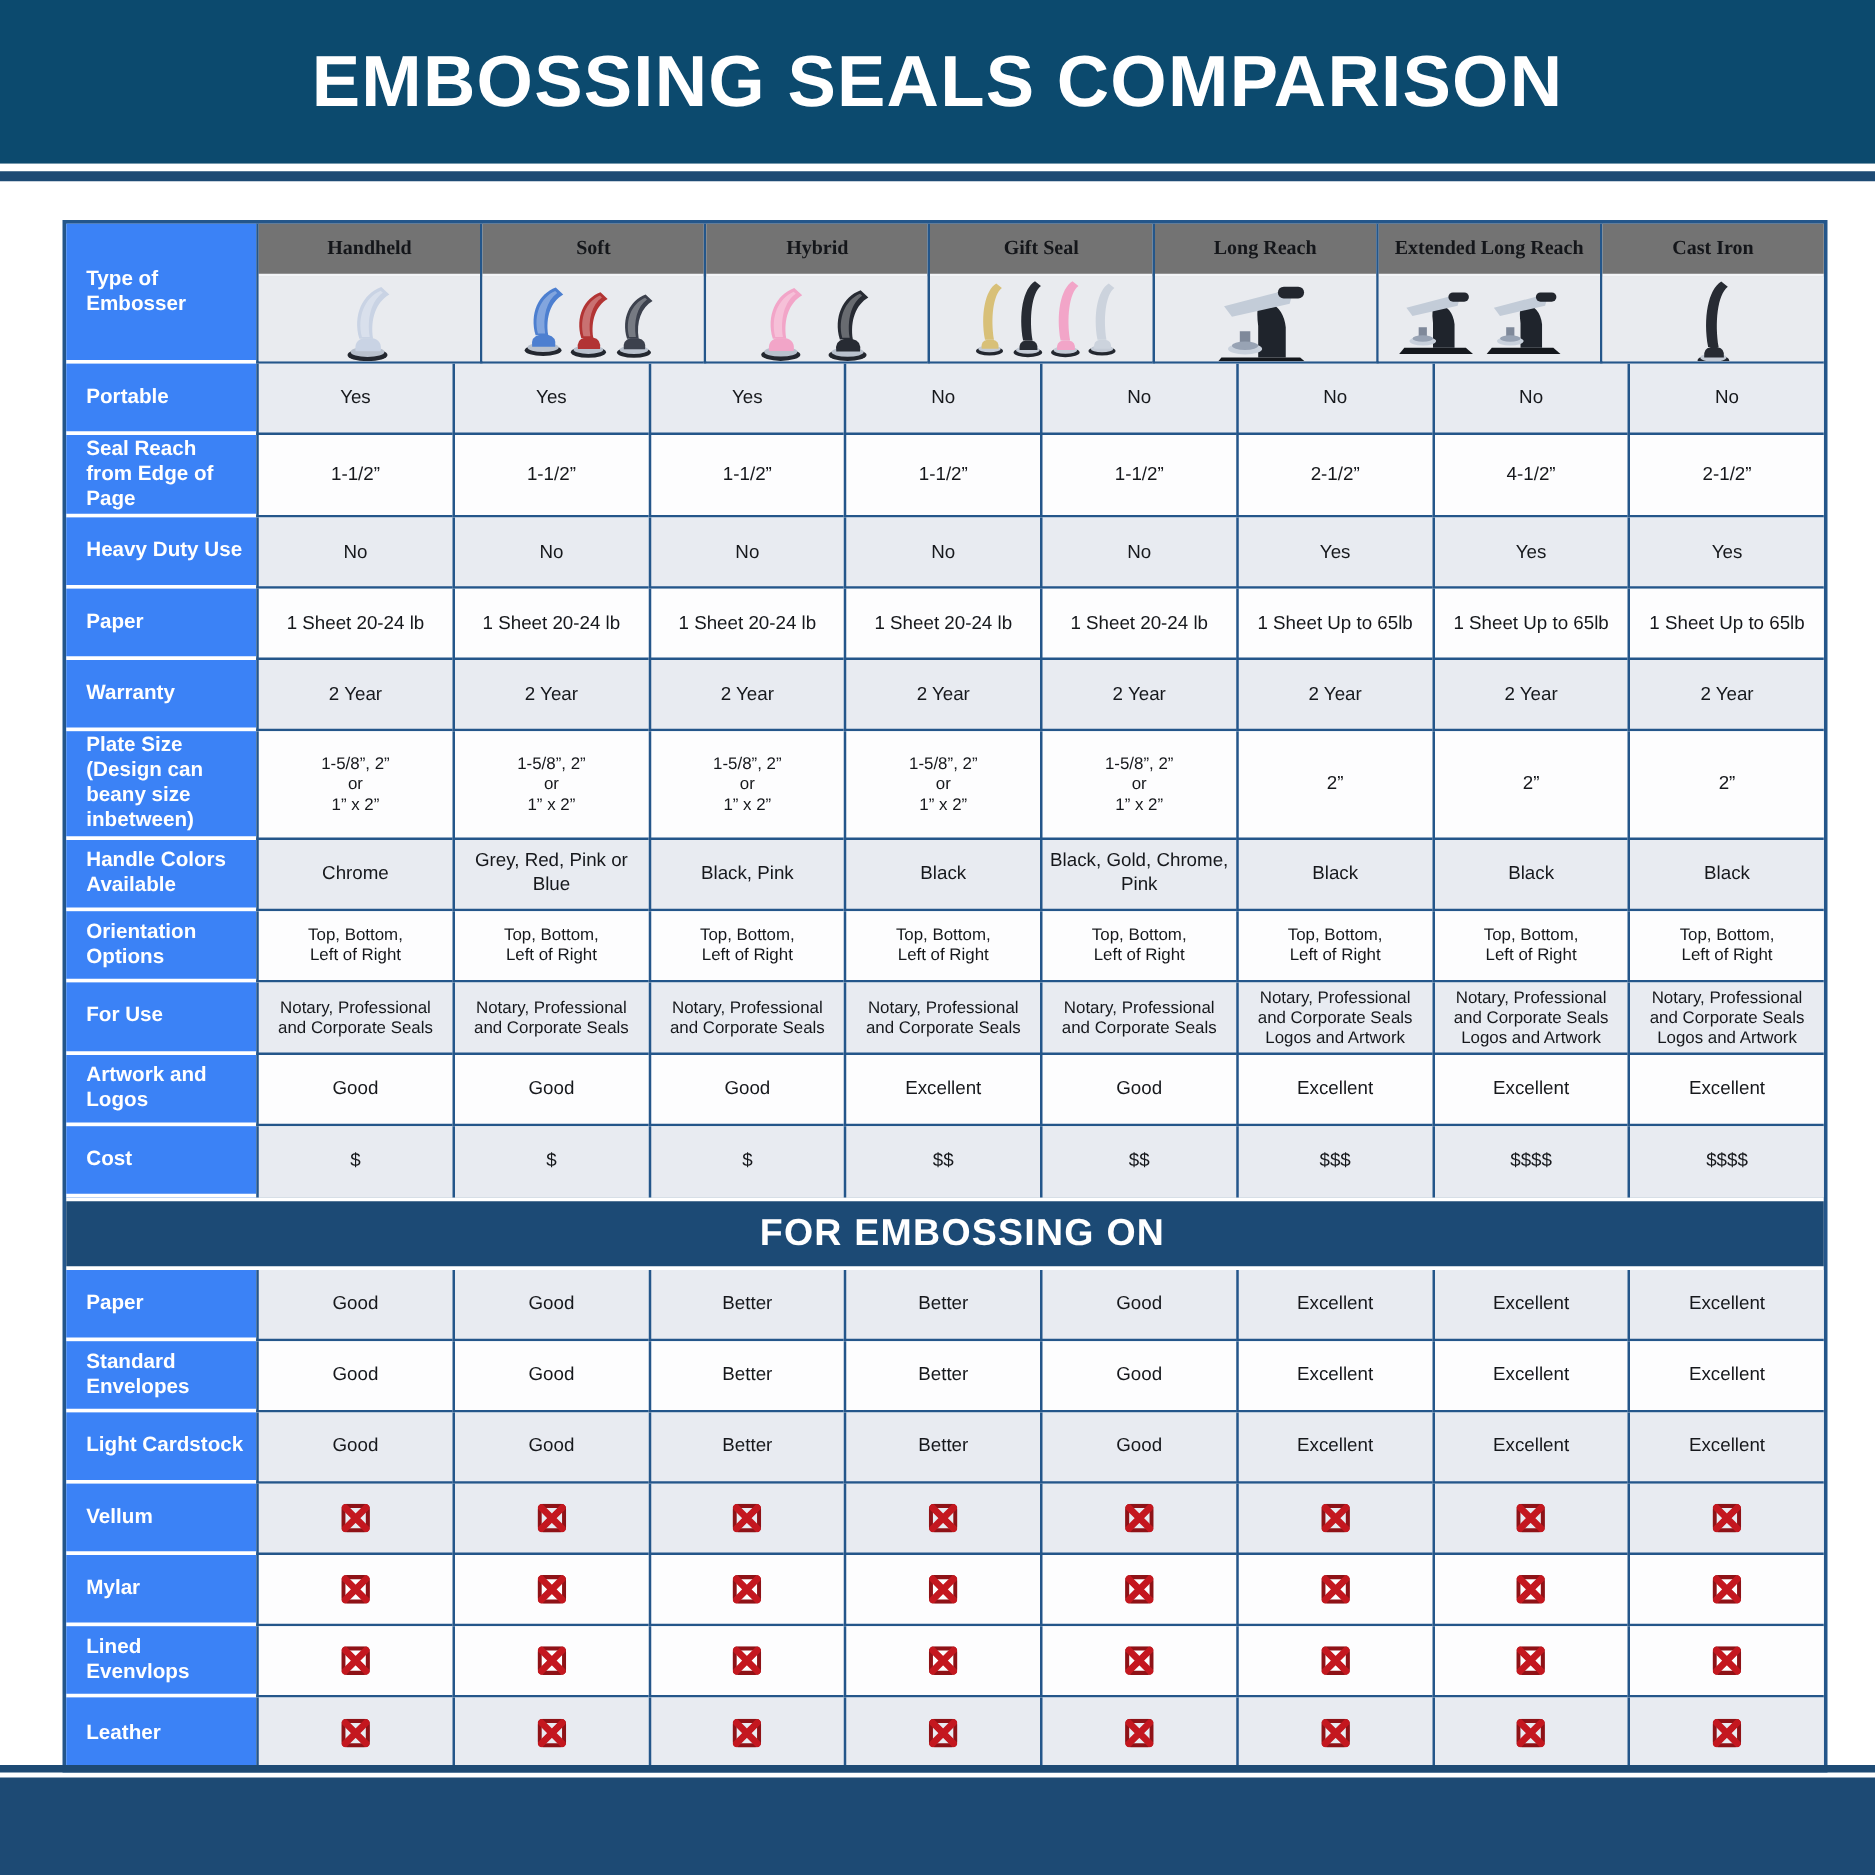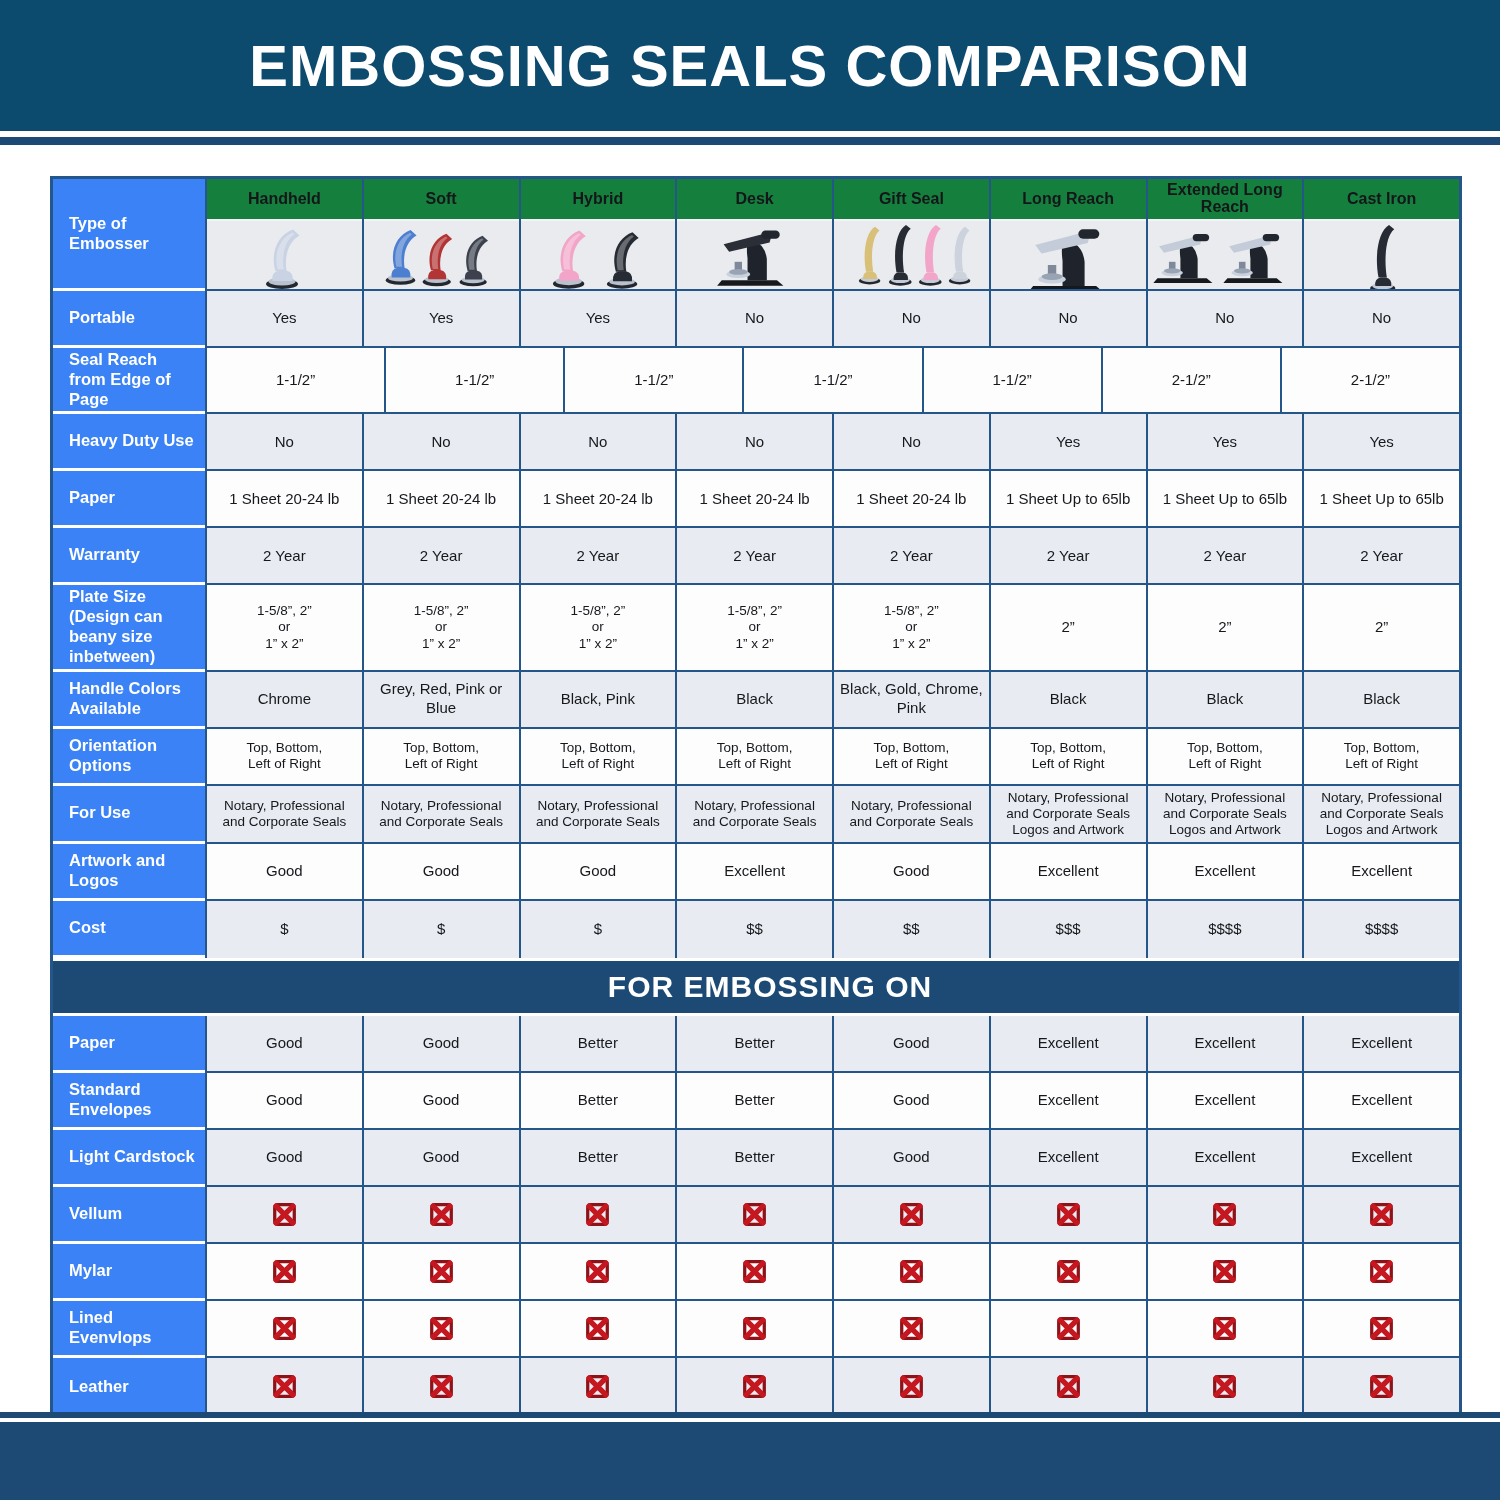--- a/index.html
+++ b/index.html
@@ -33,23 +33,23 @@
   }
   .val.small{font-size:13.5px;line-height:1.2;}
   .r.lastrow .val{border-bottom:none;}
   .g .val{background:#e8ebf1;}
   .w .val{background:#fdfdfe;}
   .hcol{
     flex:1 1 0;display:flex;flex-direction:column;box-sizing:border-box;
     border-left:2.5px solid #24568a;border-bottom:2.5px solid #24568a;
   }
   .hname{
-    height:42px;flex:0 0 42px;background:#15803d;display:flex;align-items:center;justify-content:center;
+    height:42px;flex:0 0 42px;background:#737373;display:flex;align-items:center;justify-content:center;
     font-weight:bold;font-size:16px;color:#14161a;text-align:center;line-height:1.05;
-    border-bottom:2px solid #f2f4f7;padding:0 2px;box-sizing:border-box;
+    border-bottom:2px solid #f2f4f7;padding:0 2px;box-sizing:border-box;font-family:Liberation Serif, serif;
   }
   .himg{flex:1;background:#e9ebef;display:flex;align-items:center;justify-content:center;overflow:hidden;}
   .banner{
     height:52px;background:#1c4a75;color:#fff;font-weight:bold;font-size:30px;letter-spacing:1px;
     display:flex;align-items:center;justify-content:center;
     border-top:3px solid #fff;border-bottom:3px solid #fff;padding-left:28px;
   }
   .xwrap{display:flex;align-items:center;justify-content:center;}
   
   .footer-stripe{position:absolute;left:0;width:1500px;top:1412px;height:6px;background:#1d4a74;}
@@ -124,36 +124,20 @@
 <ellipse cx="19" cy="60" rx="16" ry="5" fill="#23272f"></ellipse>
 <ellipse cx="19" cy="57.5" rx="13.5" ry="4" fill="#b9c1cd"></ellipse>
 <path d="M9.5,57 q-1.5,-9 6.5,-10.5 h7 q8,1.5 6.5,10.5 z" fill="#272b33"></path>
 <path d="M12.5,47 C7,28 15,11 30,5.5 l6.5,6 C26,17.5 21,31 23.5,47 Z" fill="#272b33"></path>
 <path d="M14.5,45.5 C10.5,29 17,14 29.5,8.5 l1.8,1.7 C22,16.5 18.5,31 20.8,45.5 Z" fill="rgba(255,255,255,.3)"></path>
             </g>
           </svg>
         </div>
       </div>
       <div class="hcol">
-        <div class="hname">Desk</div>
-        <div class="himg">
-          <svg width="152" height="68" viewBox="0 0 152 68">
-            <g transform="translate(40 4) scale(0.92)">
-<path d="M3,60 h60 l7,6 H-2 z" fill="#15181d"></path>
-<path d="M33,16 q17,3 19,21 v23 h-21 v-24 q-2,-15 2,-20 z" fill="#1f242c"></path>
-<path d="M5,21 L47,10 q8,-2 9.5,3.5 L55,19 L11,29 z" fill="#2a2e36"></path>
-<rect x="46" y="6" width="20" height="9" rx="4.5" fill="#22262e"></rect>
-<rect x="17" y="40" width="8" height="11" fill="#7f899a"></rect>
-<ellipse cx="21" cy="53.5" rx="13" ry="4.2" fill="#c9d1dc"></ellipse>
-<ellipse cx="21" cy="51" rx="10" ry="3.2" fill="#98a3b4"></ellipse>
-            </g>
-          </svg>
-        </div>
-      </div>
-      <div class="hcol">
         <div class="hname">Gift Seal</div>
         <div class="himg">
           <svg width="152" height="68" viewBox="0 0 152 68">
             <g transform="translate(22 4) scale(0.9)">
 <ellipse cx="14" cy="62" rx="12" ry="4" fill="#23272f"></ellipse>
 <ellipse cx="14" cy="60" rx="10" ry="3.2" fill="#c4cbd6"></ellipse>
 <path d="M7,60 q-1,-7 5,-8 h5 q6,1 5,8 z" fill="#d8c078"></path>
 <path d="M10,52 C6,30 10,8 20,2 l5,4 C17,12 15,34 18,52 Z" fill="#d8c078"></path>
             </g>
             <g transform="translate(52 2) scale(0.95)">
@@ -244,20 +228,21 @@
       <div class="val">No</div>
     </div>
     <div class="r w">
       <div class="lbl">Seal Reach from Edge of Page</div>
       <div class="val">1-1/2”</div>
       <div class="val">1-1/2”</div>
       <div class="val">1-1/2”</div>
       <div class="val">1-1/2”</div>
       <div class="val">1-1/2”</div>
       <div class="val">2-1/2”</div>
+      <div class="val">4-1/2”</div>
       <div class="val">2-1/2”</div>
     </div>
     <div class="r g">
       <div class="lbl">Heavy Duty Use</div>
       <div class="val">No</div>
       <div class="val">No</div>
       <div class="val">No</div>
       <div class="val">No</div>
       <div class="val">No</div>
       <div class="val">Yes</div>

